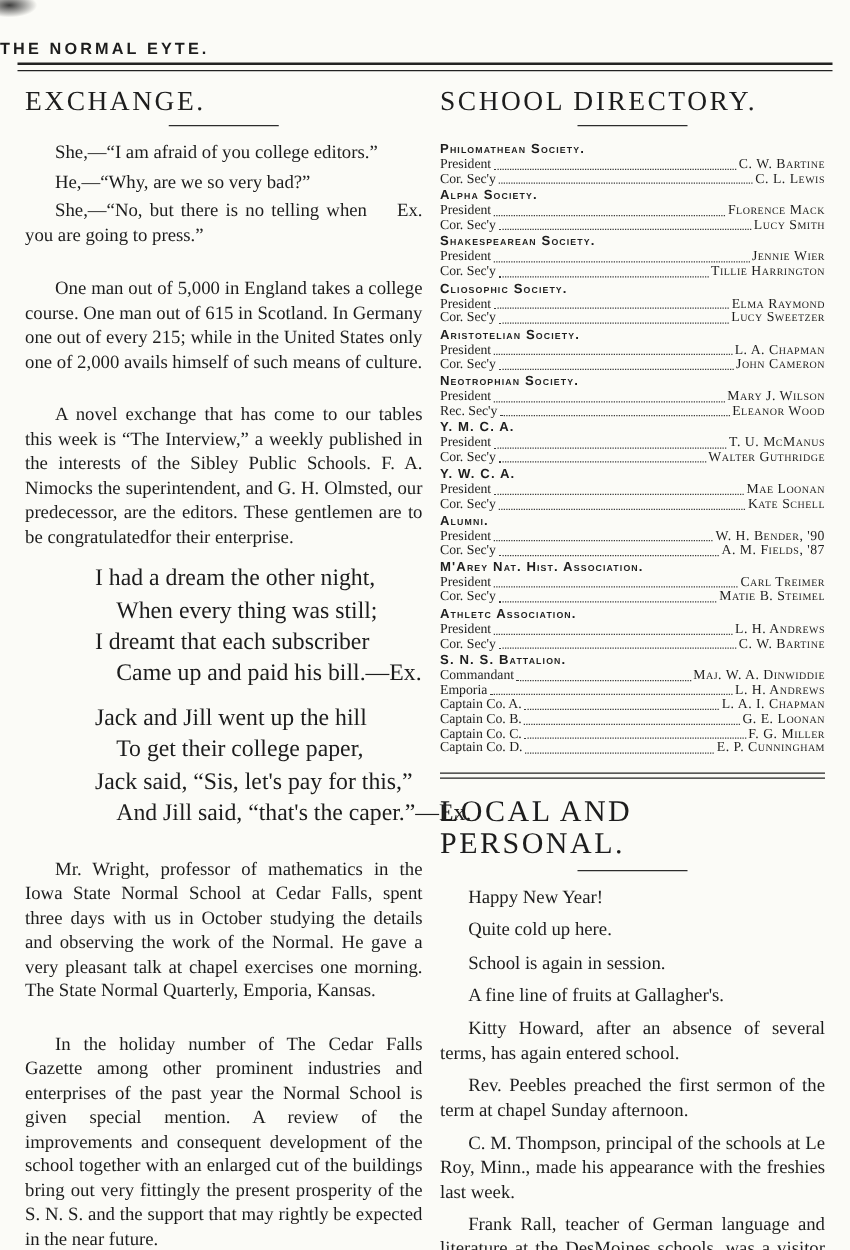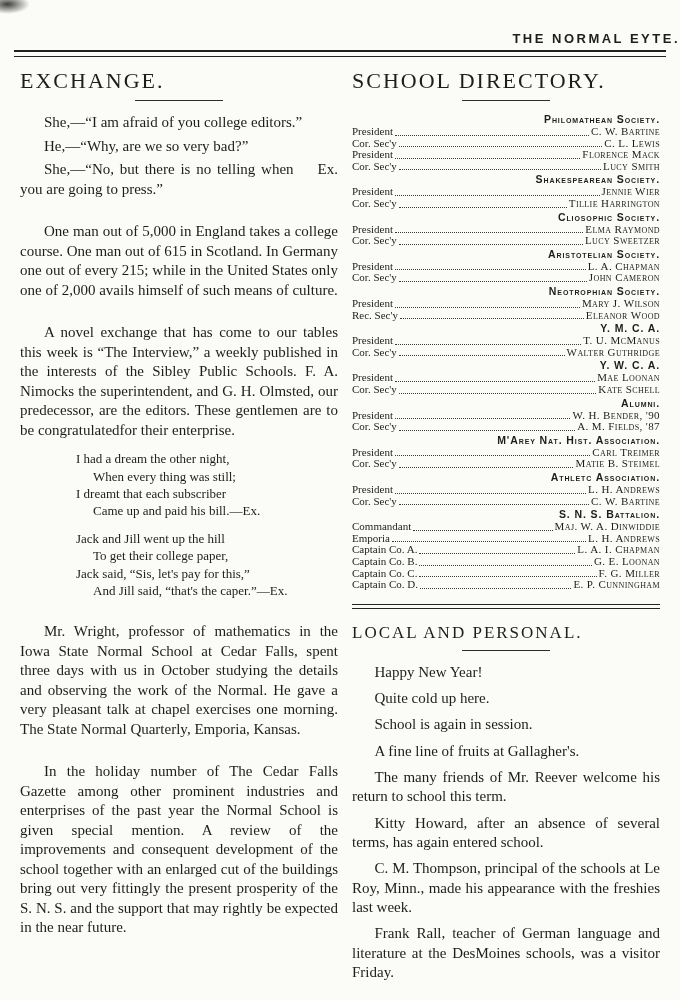--- a/index.html
+++ b/index.html
@@ -11,21 +11,21 @@
     overflow:hidden;
     position:relative;
   }
   
   body::before{
     content:""; position:absolute; top:0; left:0; width:30px; height:14px;
     background:radial-gradient(ellipse at 25% 30%, rgba(30,30,30,.85), rgba(30,30,30,0) 70%);
     pointer-events:none;
   }
   .masthead{
-    text-align:right;
+    text-align:left;
     font-family:"Liberation Sans","DejaVu Sans",sans-serif;
     font-weight:700; font-size:13px; letter-spacing:2.5px;
     padding-top:31px;
   }
   .masthead-rule{
     height:4px; margin:4px 14px 0;
     border-top:2px solid #222; border-bottom:1px solid #222;
   }
   .columns{ display:flex; justify-content:space-between; padding:12px 20px 0; }
   .col-left{ width:318px; }
@@ -39,26 +39,26 @@
   .title-rule{ width:88px; border-top:1.5px solid #2c2c2c; margin:8px auto 12px; }
 
   .para{
     font-size:15px; line-height:1.3; text-align:justify;
     text-indent:1.6em; margin:0 0 4px;
   }
   .para.spaced{ margin-bottom:10px; }
   .gap-top{ margin-top:23px; }
   .ex-sig{ float:right; }
 
-  .poem{ font-size:13px; line-height:1.34; margin:10px 0 2px 56px; }
+  .poem{ font-size:19px; line-height:1.34; margin:10px 0 2px 56px; }
   .poem-line{ white-space:nowrap; }
   .poem-line.indent{ margin-left:17px; }
 
   .dir-heading{
-    text-align:right;
+    text-align:left;
     font-family:"Liberation Sans","DejaVu Sans",sans-serif;
     font-weight:700; font-size:10.5px; letter-spacing:.9px;
     font-variant:small-caps; line-height:13px; margin-top:1px;
   }
   .dir-row{ display:flex; align-items:flex-end; line-height:11.6px; }
   .dir-role{ white-space:nowrap; font-size:11px; }
   .dir-leader{ flex:1; min-width:14px; border-bottom:1px dotted #3a3a3a; margin:0 2px 2px; }
   .dir-name{ white-space:nowrap; font-size:11px; font-variant:small-caps; letter-spacing:.4px; }
 
   .section-divider{ height:3px; border-top:1.5px solid #232323; border-bottom:1px solid #232323; margin:13px 0 15px; }
@@ -118,20 +118,21 @@
           <span class="dir-leader"></span>
           <span class="dir-name">C. W. Bartine</span>
         </div>
       <div class="dir-row">
           <span class="dir-role">Cor. Sec'y</span>
           <span class="dir-leader"></span>
           <span class="dir-name">C. L. Lewis</span>
         </div>
     </div>
     <div>
+      <div class="dir-heading">Alpha Society.</div>
       <div class="dir-row">
           <span class="dir-role">President</span>
           <span class="dir-leader"></span>
           <span class="dir-name">Florence Mack</span>
         </div>
       <div class="dir-row">
           <span class="dir-role">Cor. Sec'y</span>
           <span class="dir-leader"></span>
           <span class="dir-name">Lucy Smith</span>
         </div>
@@ -282,26 +283,26 @@
         </div>
       <div class="dir-row">
           <span class="dir-role">Captain Co. D.</span>
           <span class="dir-leader"></span>
           <span class="dir-name">E. P. Cunningham</span>
         </div>
     </div>
 
     <div class="section-divider"></div>
 
-    <div class="col-title" style="font-size:17px;">LOCAL AND PERSONAL.</div>
+    <div class="col-title" style="font-size:24px;">LOCAL AND PERSONAL.</div>
     <div class="title-rule"></div>
 
     <p class="local-item">Happy New Year!</p>
     <p class="local-item">Quite cold up here.</p>
     <p class="local-item">School is again in session.</p>
     <p class="local-item">A fine line of fruits at Gallagher's.</p>
-    <p class="local-item">The many friends of Mr. Reever welcome his return to school this term.</p>
     <p class="local-item">Kitty Howard, after an absence of several terms, has again entered school.</p>
+    <p class="local-item">Rev. Peebles preached the first sermon of the term at chapel Sunday afternoon.</p>
     <p class="local-item">C. M. Thompson, principal of the schools at Le Roy, Minn., made his appearance with the freshies last week.</p>
     <p class="local-item">Frank Rall, teacher of German language and literature at the DesMoines schools, was a visitor Friday.</p>
 
   </div>
 </div>
 
 </body></html>

